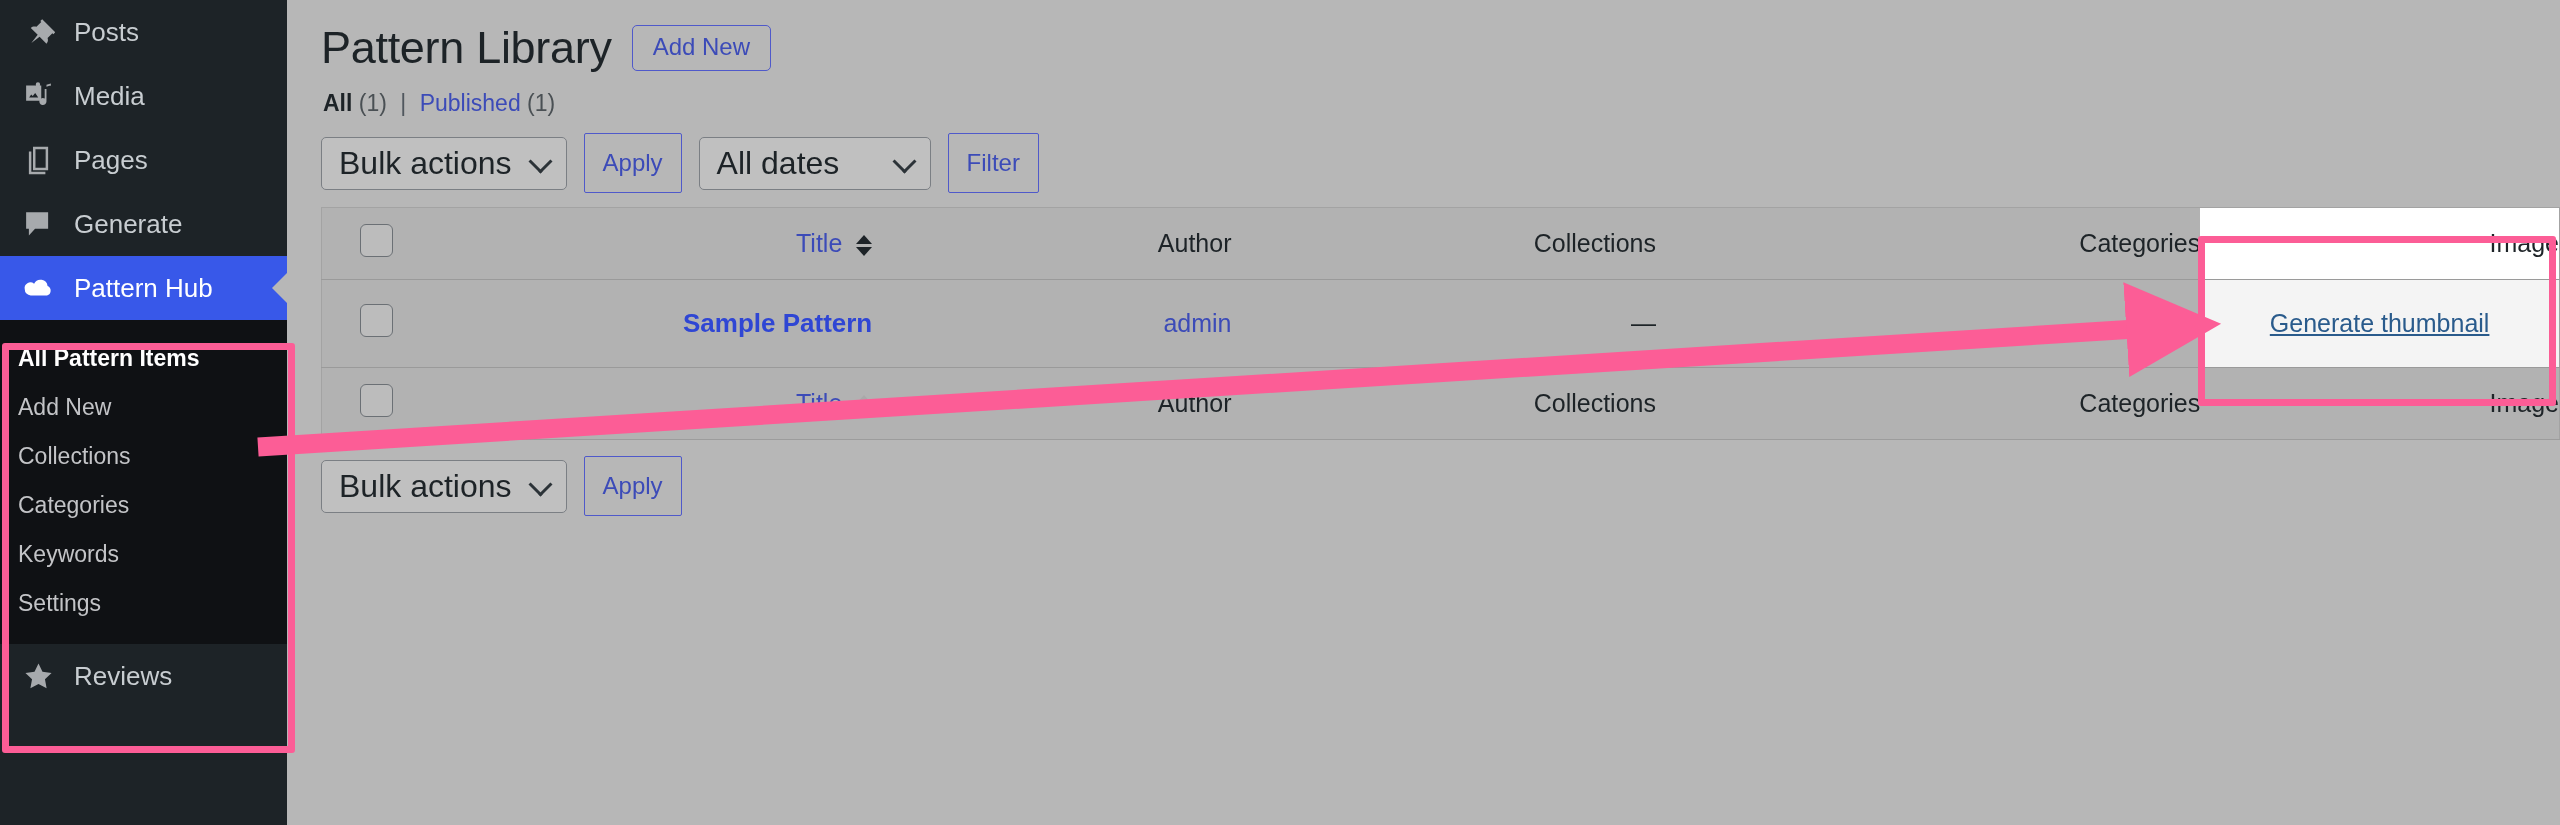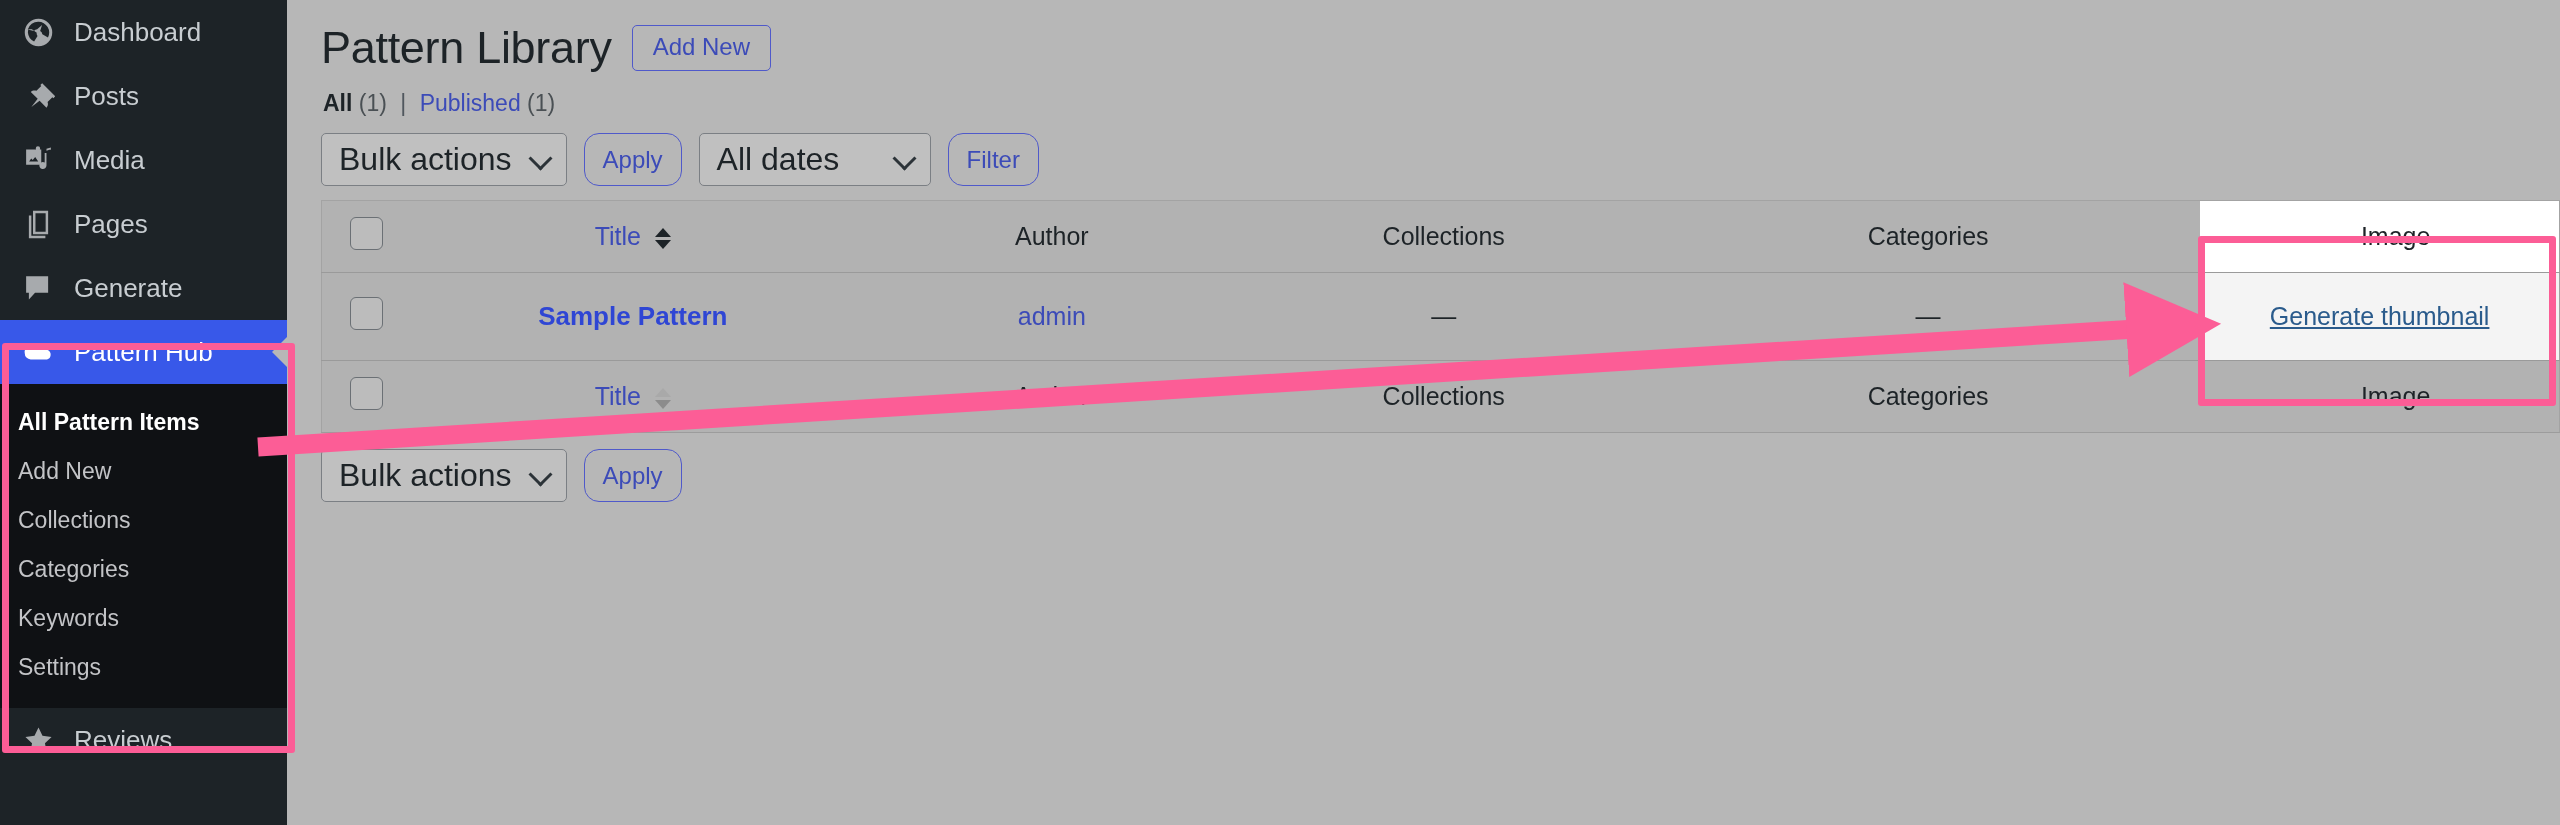--- a/index.html
+++ b/index.html
@@ -113,36 +113,36 @@
     margin-top: -10px;
     border-right: 3px solid #2c3338;
     border-bottom: 3px solid #2c3338;
     transform: rotate(45deg);
   }
   .btn-apply {
     border: 1px solid #4f59ca;
     background: transparent;
     color: #3c4bb8;
     font-size: 24px;
-    height: 53px;
+    height: 60px;
     padding: 0 18px;
-    border-radius: 15px;
+    border-radius: 2px;
     font-family: "Liberation Sans", sans-serif;
   }
 
   
   .wp-list-table {
     width: calc(100% - 0px);
     border-collapse: collapse;
     border: 1px solid #a3a3a3;
     background: #b2b2b2;
     table-layout: fixed;
   }
   .wp-list-table th, .wp-list-table td {
-    text-align: center;
+    text-align: right;
     font-size: 25px;
     color: #1d2327;
     font-weight: normal;
     padding: 16px 0;
     vertical-align: middle;
   }
   .col-cb { width: 66px; padding-left: 18px !important; }
   .col-title { width: 440px; }
   .col-author { width: 330px; }
   .col-collections { width: 390px; }
@@ -203,28 +203,20 @@
   .img-head-hl { background: #ffffff; }
   .img-cell-hl { background: #f4f4f4; }
 </style>
 </head>
 <body>
 
 <div id="root">
 
   <nav class="sidebar">
 
-    <div class="menu-item">
-      <span class="ico">
-        <svg viewBox="0 0 24 24">
-            <path d="M12 2a10 10 0 100 20 10 10 0 000-20zm0 2.2a7.8 7.8 0 016.9 11.4l-4.1-2.4a3 3 0 00-1.6-2.3l1.4-4.4-3.6 3.2a3 3 0 00-2.3 1.2l-4.5-1A7.8 7.8 0 0112 4.2zM7.2 9.6l3.5 2.6a3 3 0 00.6 2.4l-2.5 3.9A7.8 7.8 0 014.3 12c0-.85.14-1.66.4-2.4z"></path>
-          </svg>
-      </span>
-      <span>Dashboard</span>
-    </div>
 
     <div class="menu-item">
       <span class="ico">
         <svg viewBox="0 0 24 24">
             <path d="M14.7 2.3l-1.4 1.4.7.7-3.5 3.5c-1.4-.5-3-.3-4.1.8l5.0 5.0-4.6 6.0 6.0-4.6 5.0 5.0c1.1-1.1 1.3-2.7.8-4.1l3.5-3.5.7.7 1.4-1.4-9.5-9.5z"></path>
           </svg>
       </span>
       <span>Posts</span>
     </div>
 

